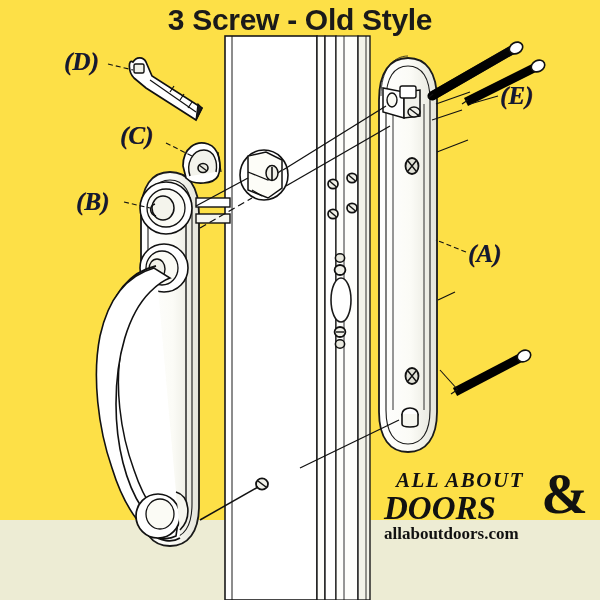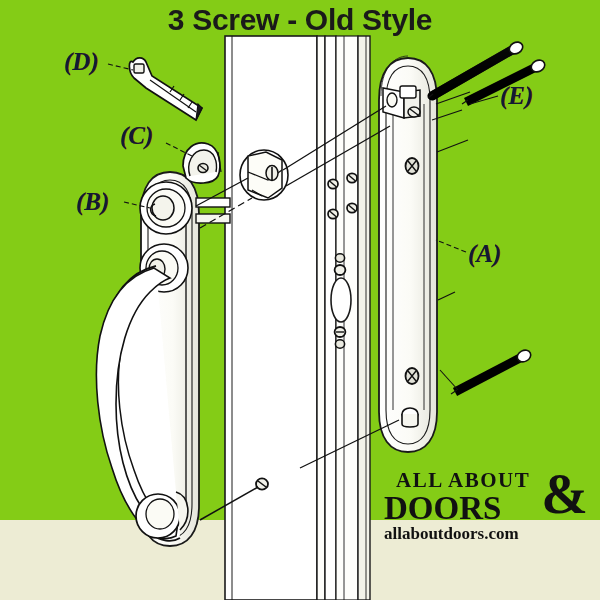--- a/index.html
+++ b/index.html
@@ -1,21 +1,21 @@
 <!DOCTYPE html>
 <html><head>
 <meta charset="utf-8">
 <style>
   html,body{margin:0;padding:0;}
   body{
     width:600px;height:600px;overflow:hidden;
     background:#edecd4;
     font-family:"Liberation Sans", sans-serif;
   }
-  #stage{position:relative;width:600px;height:520px;background:#84cc16;}
+  #stage{position:relative;width:600px;height:520px;background:#fde047;}
 
   #title{
     position:absolute;left:0;top:2px;width:600px;
     text-align:center;
     font-family:"Liberation Sans", sans-serif;
     font-weight:bold;
     font-size:30px;
     letter-spacing:-0.3px;
     color:#1a1a1a;
     line-height:36px;
@@ -34,21 +34,21 @@
   #lbl-d{left:64px;top:48px;}
   #lbl-c{left:120px;top:122px;}
   #lbl-b{left:76px;top:188px;}
   #lbl-e{left:500px;top:82px;}
   #lbl-a{left:468px;top:240px;}
 
   #logo{
     position:absolute;left:378px;top:468px;width:216px;height:120px;
     color:#111111;
   }
-  .logo-row{position:relative;font-family:"Liberation Serif", serif;font-weight:bold;}
+  .logo-row{position:relative;font-family:"Liberation Serif", serif;font-weight:bold;font-style:italic;}
   #logo-l1{font-size:21px;letter-spacing:1.5px;line-height:24px;padding-left:18px;}
   #logo-l2{font-size:33px;letter-spacing:0px;line-height:32px;padding-left:6px;}
   #logo-l3{font-size:33px;letter-spacing:0px;line-height:32px;padding-left:0px;}
   #logo-amp{
     position:absolute;right:6px;top:-2px;
     font-family:"Liberation Serif", serif;font-weight:bold;
     font-size:56px;line-height:56px;color:#111;
   }
   #logo-url{
     font-family:"Liberation Serif", serif;font-weight:bold;

